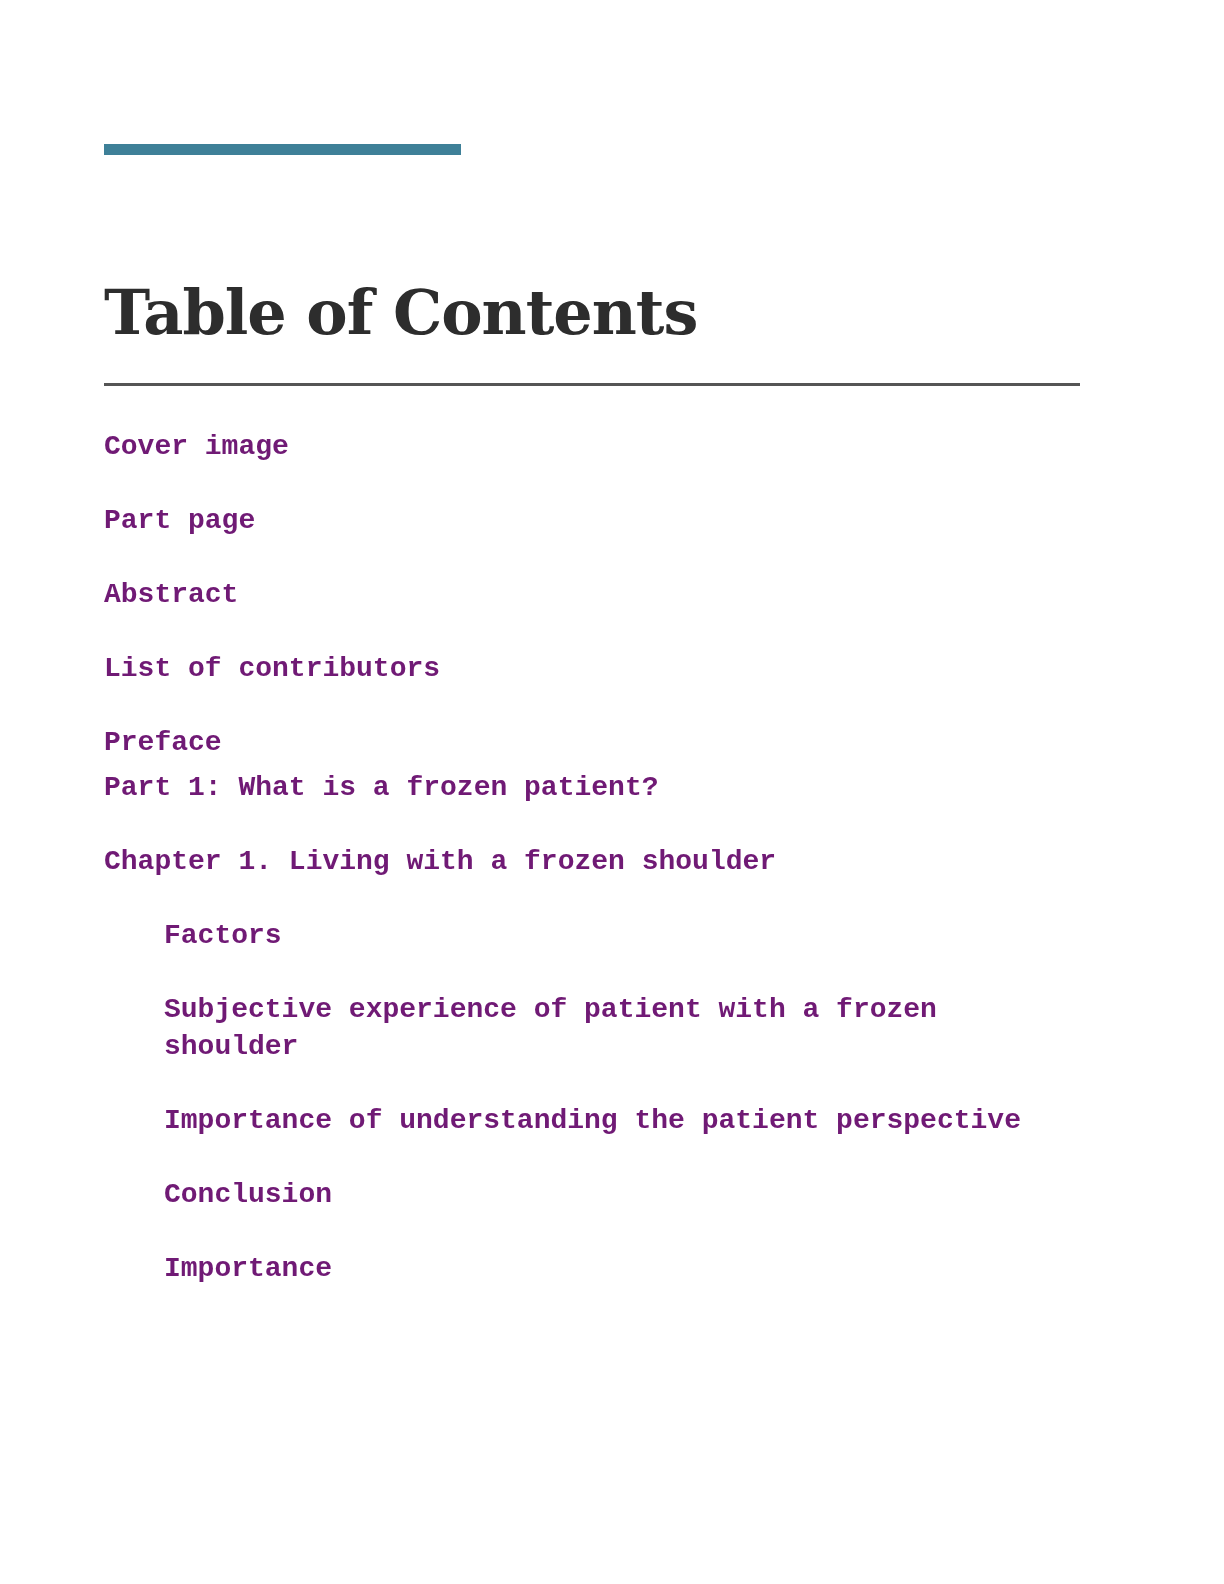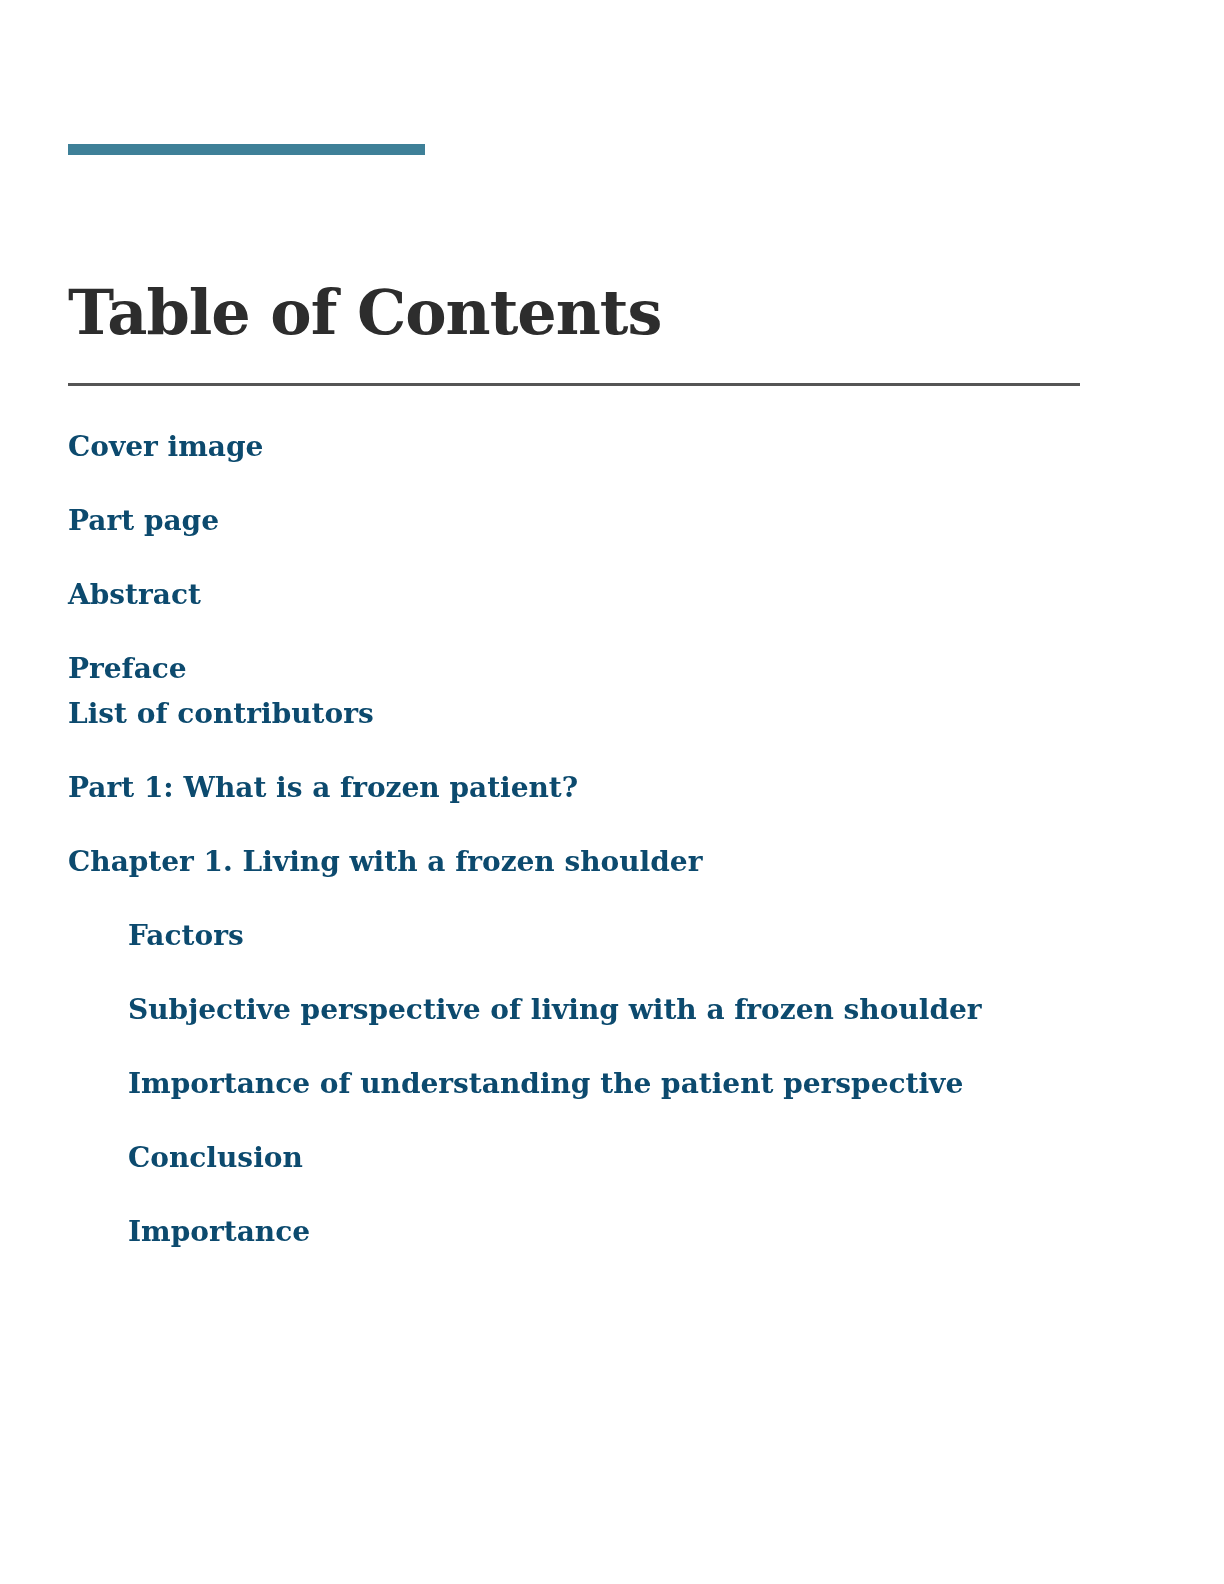--- a/index.html
+++ b/index.html
@@ -8,21 +8,21 @@
     background: #ffffff;
   }
   body {
     width: 1224px;
     height: 1584px;
     font-family: "DejaVu Serif", "Liberation Serif", serif;
     position: relative;
     overflow: hidden;
   }
   .page {
-    padding: 144px 144px 0 68px;
+    padding: 144px 144px 0 104px;
     box-sizing: border-box;
     width: 1224px;
   }
   .accent-bar {
     width: 357px;
     height: 11px;
     background: #3e8098;
   }
   .doc-title {
     margin: 125px 0 0 0;
@@ -40,24 +40,25 @@
     width: 100%;
   }
   .toc {
     margin-top: 42px;
   }
   .toc-item {
     display: block;
     font-size: 28px;
     line-height: 37px;
     font-weight: bold;
-    color: #0c4a6e;
+    color: #701a75;
     text-decoration: none;
     margin: 0 0 37px 0;
     cursor: pointer;
+    font-family: Liberation Mono, monospace;
   }
   .toc-item.tight {
     margin-bottom: 8px;
   }
   .toc-item.indent {
     margin-left: 60px;
   }
 </style>
 </head>
 <body>
@@ -67,24 +68,24 @@
   <div class="accent-bar"></div>
 
   <h1 class="doc-title">Table of Contents</h1>
 
   <hr class="title-rule">
 
   <nav class="toc">
     <a class="toc-item">Cover image</a>
     <a class="toc-item">Part page</a>
     <a class="toc-item">Abstract</a>
+    <a class="toc-item">List of contributors</a>
     <a class="toc-item tight">Preface</a>
-    <a class="toc-item">List of contributors</a>
     <a class="toc-item">Part 1: What is a frozen patient?</a>
     <a class="toc-item">Chapter 1. Living with a frozen shoulder</a>
     <a class="toc-item indent">Factors</a>
-    <a class="toc-item indent">Subjective perspective of living with a frozen shoulder</a>
+    <a class="toc-item indent">Subjective experience of patient with a frozen shoulder</a>
     <a class="toc-item indent">Importance of understanding the patient perspective</a>
     <a class="toc-item indent">Conclusion</a>
     <a class="toc-item indent">Importance</a>
   </nav>
 
 </div>
 
 </body></html>

